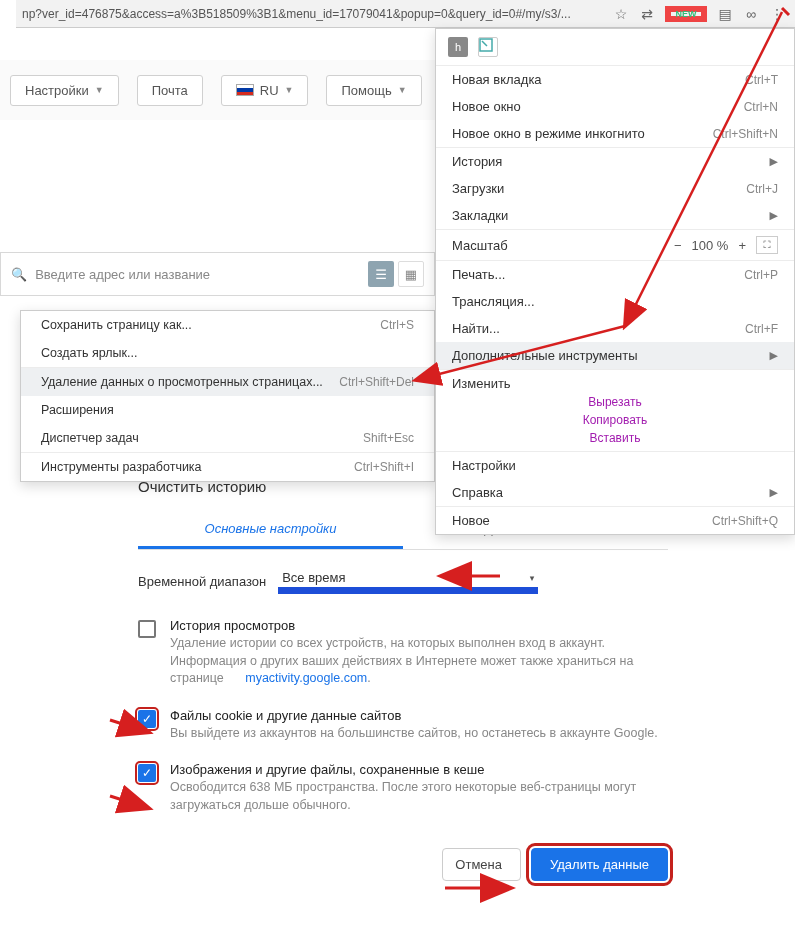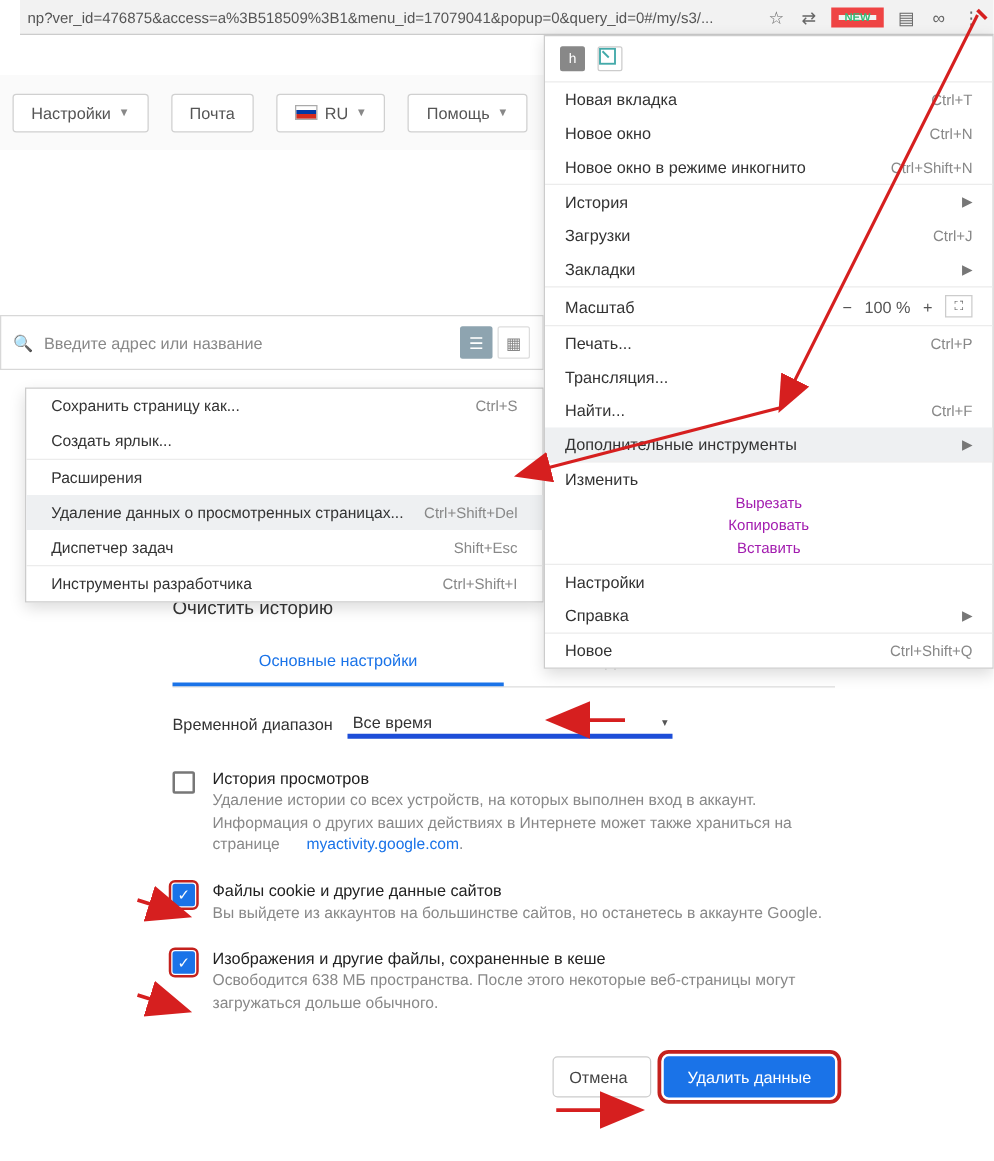--- a/index.html
+++ b/index.html
@@ -44,23 +44,23 @@
 
 .submenu { position: absolute; top: 310px; left: 20px; width: 415px; background: #fff; border: 1px solid #ccc; box-shadow: 0 4px 12px rgba(0,0,0,0.15); font-size: 12.5px; z-index: 15; }
 .submenu .menu-item { padding: 7px 20px; }
 .submenu .menu-item.highlight { background: #eef0f2; }
 
 
 .dialog { position: absolute; top: 478px; left: 138px; width: 530px; background: #fff; }
 .dialog-title { font-size: 15px; color: #333; margin-bottom: 16px; }
 .tabs { display: flex; border-bottom: 1px solid #ddd; }
 .tab { flex: 1; text-align: center; padding: 10px 0; color: #888; font-size: 13px; }
-.tab.active { color: #1a73e8; border-bottom: 3px solid #1a73e8; font-weight: 500; }
+.tab.active { color: #1a73e8; border-bottom: 3px solid #1a73e8; font-weight: 500; font-style: italic; }
 .range-row { display: flex; align-items: center; padding: 18px 0 14px 0; gap: 12px; font-size: 13px; }
-.range-select { display: flex; align-items: center; border-bottom: 4px solid #1d4ed8; padding: 2px 4px; width: 260px; justify-content: space-between; }
+.range-select { display: flex; align-items: center; border-bottom: 7px solid #1d4ed8; padding: 2px 4px; width: 260px; justify-content: space-between; }
 .check-row { display: flex; gap: 14px; padding: 10px 0; }
 .checkbox { width: 18px; height: 18px; border: 2px solid #777; border-radius: 2px; margin-top: 2px; flex-shrink: 0; display: flex; align-items: center; justify-content: center; }
 .checkbox.checked { background: #1a73e8; border-color: #1a73e8; color: #fff; font-size: 12px; }
 .check-text .title { font-size: 13px; color: #222; margin-bottom: 2px; }
 .check-text .desc { font-size: 12.5px; color: #888; line-height: 1.4; }
 .check-text .link { color: #1a73e8; margin-left: 18px; }
 .actions { display: flex; justify-content: flex-end; gap: 10px; padding-top: 24px; }
 .btn { padding: 8px 18px; border-radius: 4px; font-size: 13px; }
 .btn-cancel { background: #fff; border: 1px solid #ccc; color: #444; padding-left: 12px; }
 .btn-primary { background: #1a73e8; border: 1px solid #1a73e8; color: #fff; }
@@ -194,26 +194,26 @@
 
 <div class="submenu">
   <div class="menu-item">
     <span>Сохранить страницу как...</span>
     <span class="shortcut">Ctrl+S</span>
   </div>
   <div class="menu-item">
     <span>Создать ярлык...</span>
   </div>
   <div class="menu-sep"></div>
-  <div class="menu-item">
-    <span>Расширения</span>
-  </div>
   <div class="menu-item highlight">
     <span>Удаление данных о просмотренных страницах...</span>
     <span class="shortcut">Ctrl+Shift+Del</span>
+  </div>
+  <div class="menu-item">
+    <span>Расширения</span>
   </div>
   <div class="menu-item">
     <span>Диспетчер задач</span>
     <span class="shortcut">Shift+Esc</span>
   </div>
   <div class="menu-sep"></div>
   <div class="menu-item">
     <span>Инструменты разработчика</span>
     <span class="shortcut">Ctrl+Shift+I</span>
   </div>

